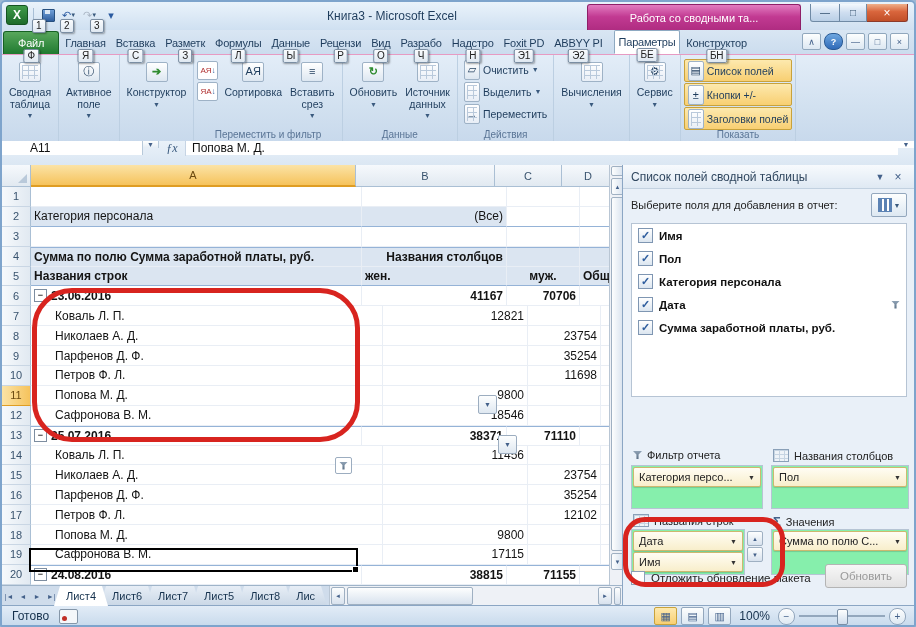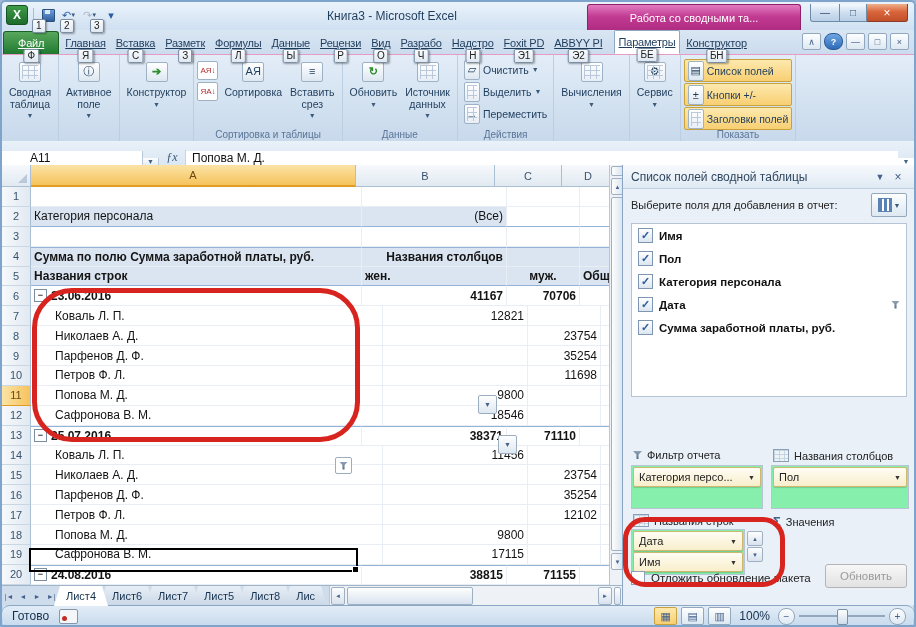--- a/index.html
+++ b/index.html
@@ -29,21 +29,21 @@
   .wbtn{height:17px;border:1px solid #6f8aa5;border-top:none;display:flex;align-items:center;justify-content:center;
     font-size:10px;color:#33506e;background:linear-gradient(#f4f9fd,#cfdef0 50%,#b9cfe6);}
   .wbtn.min{width:28px;border-radius:0 0 0 3px;}
   .wbtn.max{width:26px;border-left:none;}
   .wbtn.close{width:40px;border-left:none;border-radius:0 0 3px 0;border-color:#8c3a2a;
     background:linear-gradient(#f0b08a,#d9653c 45%,#c14f28);color:#fff;font-size:12px;}
   
   #tabrow{left:0;top:28px;width:912px;height:24px;background:linear-gradient(#d9e6f3,#cbdcee);
     border-bottom:1px solid #e79ac2;display:flex;align-items:flex-end;overflow:visible;z-index:30;}
   .rtab{position:relative;height:22px;display:flex;align-items:center;padding:0 4px;margin:0 1px;
-    font-size:11px;letter-spacing:-.2px;color:#1e3c5c;white-space:nowrap;text-decoration:underline;}
+    font-size:11px;letter-spacing:-.2px;color:#1e3c5c;white-space:nowrap;}
   .rtab.file{background:linear-gradient(#58a75c,#1f7a30);color:#fff;border-radius:3px 3px 0 0;
     padding:0 14px;border:1px solid #166123;border-bottom:none;}
   .rtab.active{background:#fff;border:1px solid #8ea9c1;border-bottom:1px solid #fff;border-radius:2px 2px 0 0;}
   .rtab.ctx1{margin-left:6px;}
   #tabrow-right{position:absolute;right:5px;top:31px;display:flex;gap:3px;align-items:center;z-index:31;}
   .mini{width:17px;height:15px;border:1px solid #90a7bd;border-radius:2px;background:linear-gradient(#fdfefe,#dde8f2);
     font-size:9px;color:#44618a;display:flex;align-items:center;justify-content:center;}
   .help{background:linear-gradient(#6fa7e0,#2f6ab8);color:#fff;border-radius:8px;font-weight:bold;border-color:#2a5a94;}
   
   #ribbon{left:0;top:52px;width:912px;height:87px;background:linear-gradient(#e3edf8,#d2e1f0 60%,#c8d9ec);
@@ -67,21 +67,21 @@
   .tgrid::after{content:"";position:absolute;inset:2px;background:
     repeating-linear-gradient(#b9c9db 0 1px,transparent 1px 5px),
     repeating-linear-gradient(90deg,#b9c9db 0 1px,transparent 1px 6px);}
   .g-green{color:#2e8b2e;font-weight:bold;}
   .sortpair{display:flex;flex-direction:column;gap:2px;margin:4px 2px 0 0;}
   .sortbx{width:19px;height:17px;border:1px solid #9eb2c6;border-radius:2px;background:#fff;
     font-size:8px;line-height:8px;display:flex;align-items:center;justify-content:center;color:#b03030;}
   .sortbx b{color:#2f5e9e;}
   
   #fbar{left:0;top:139px;width:912px;height:24px;background:linear-gradient(#e9f1f9,#dbe7f3);
-    border-bottom:1px solid #a9c0d8;display:flex;align-items:flex-end;}
+    border-bottom:1px solid #a9c0d8;display:flex;align-items:flex-start;}
   #namebox{width:112px;background:#fff;border-right:1px solid #b7c9da;display:flex;align-items:center;
     font-size:12px;color:#111;padding-left:28px;}
   .nb-dd{width:15px;display:flex;align-items:center;justify-content:center;font-size:7px;color:#44618a;background:linear-gradient(#fdfefe,#e4edf5);border-right:1px solid #b7c9da;}
   #fxbtn{width:26px;display:flex;align-items:center;justify-content:center;
     font-size:12px;font-style:italic;font-family:"Liberation Serif",serif;color:#3a5a7e;border-right:1px solid #c6d4e4;}
   #fval{flex:1;background:#fff;display:flex;align-items:center;padding:0 6px;font-size:12px;color:#111;}
   .fb-exp{width:16px;display:flex;align-items:center;justify-content:center;font-size:7px;color:#44618a;background:#fff;}
   
   #grid{left:0;top:163px;width:620px;height:420px;background:#fff;overflow:hidden;}
   #colheads{display:flex;height:22px;}
@@ -127,21 +127,21 @@
     display:flex;align-items:stretch;overflow:hidden;}
   .navbtn{width:14px;display:flex;align-items:center;justify-content:center;font-size:7px;color:#44618a;}
   .stab{position:relative;padding:0 12px;display:flex;align-items:center;font-size:11px;color:#16324e;
     background:linear-gradient(#e7eef6,#c9d7e6);clip-path:polygon(6px 0,calc(100% - 6px) 0,100% 100%,0 100%);margin:0 -4px;}
   .stab.active{background:#fff;z-index:2;}
   #hscroll{margin-left:6px;flex:1;display:flex;align-items:stretch;background:#eef1f6;border-left:1px solid #b9c6d4;}
   .hsb{border:1px solid #9fb0c2;border-radius:2px;background:linear-gradient(#fdfefe,#d8e2ee);
     display:flex;align-items:center;justify-content:center;font-size:6px;color:#44618a;margin:1px;}
   
   #statusbar{left:0;top:603px;width:912px;height:20px;background:linear-gradient(#e2ecf7,#c8daec);
-    border-top:1px solid #8ba6c4;display:flex;align-items:center;font-size:12px;color:#15304c;border-radius:8px;}
+    border-top:1px solid #8ba6c4;display:flex;align-items:center;font-size:12px;color:#15304c;}
   #macro-ic{width:17px;height:13px;border:1px solid #8596a8;background:#f4f7fa;border-radius:2px;position:relative;margin-left:10px;}
   #macro-ic::after{content:"";position:absolute;left:2px;bottom:2px;width:5px;height:5px;border-radius:3px;background:#c03028;}
   #sb-right{margin-left:auto;display:flex;align-items:center;gap:4px;padding-right:8px;}
   .viewbtn{width:21px;height:16px;border:1px solid #93a7bd;border-radius:2px;display:flex;align-items:center;justify-content:center;
     font-size:11px;color:#44618a;background:linear-gradient(#fdfefe,#dde8f2);}
   .viewbtn.active{background:linear-gradient(#fde9ae,#f8cf72);border-color:#c8a23c;}
   .zbtn{width:15px;height:15px;border:1px solid #93a7bd;border-radius:8px;background:linear-gradient(#fdfefe,#dde8f2);
     display:flex;align-items:center;justify-content:center;font-size:10px;color:#44618a;}
   #ztrack{width:86px;height:2px;background:#93a7bd;position:relative;}
   #zthumb{position:absolute;left:38px;top:-6px;width:9px;height:14px;border:1px solid #7b8fa5;border-radius:2px;
@@ -279,21 +279,21 @@
           <div>Сортировка</div>
         </div>
         <div class="rbig">
           <div class="ic">
             <span class="micon ">≡</span>
           </div>
           <div>Вставить</div>
           <div>срез</div>
           <span class="darr">▼</span>
         </div>
-        <div class="rgroup-label">Сортировка и таблицы</div>
+        <div class="rgroup-label">Переместить и фильтр</div>
       </div>
       <div class="rgroup">
         <div class="rbig">
           <div class="ic">
             <span class="micon g-green">↻</span>
           </div>
           <div>Обновить</div>
           <span class="darr">▼</span>
         </div>
         <div class="rbig">
@@ -664,20 +664,27 @@
         <div class="pill">
           <span>Имя</span>
           <span class="sp"></span>
           <span class="darr">▼</span>
         </div>
       </div>
     <div class="spinner" style="left:124px;top:366px;">
       <div class="spbtn">▲</div>
       <div class="spbtn">▼</div>
     </div>
+    <div class="areabox" style="left:148px;top:364px;width:136px;height:44px;" id="box-values">
+        <div class="pill">
+          <span>Сумма по полю С...</span>
+          <span class="sp"></span>
+          <span class="darr">▼</span>
+        </div>
+      </div>
 
     <div id="defer-row" class="abs">
       <span class="cbx-empty"></span>
       <span>Отложить обновление макета</span>
     </div>
     <div id="update-btn" class="abs">Обновить</div>
   </div>
 
   <div id="oval-grid" class="red-oval"></div>
   <div id="oval-pane" class="red-oval"></div>

